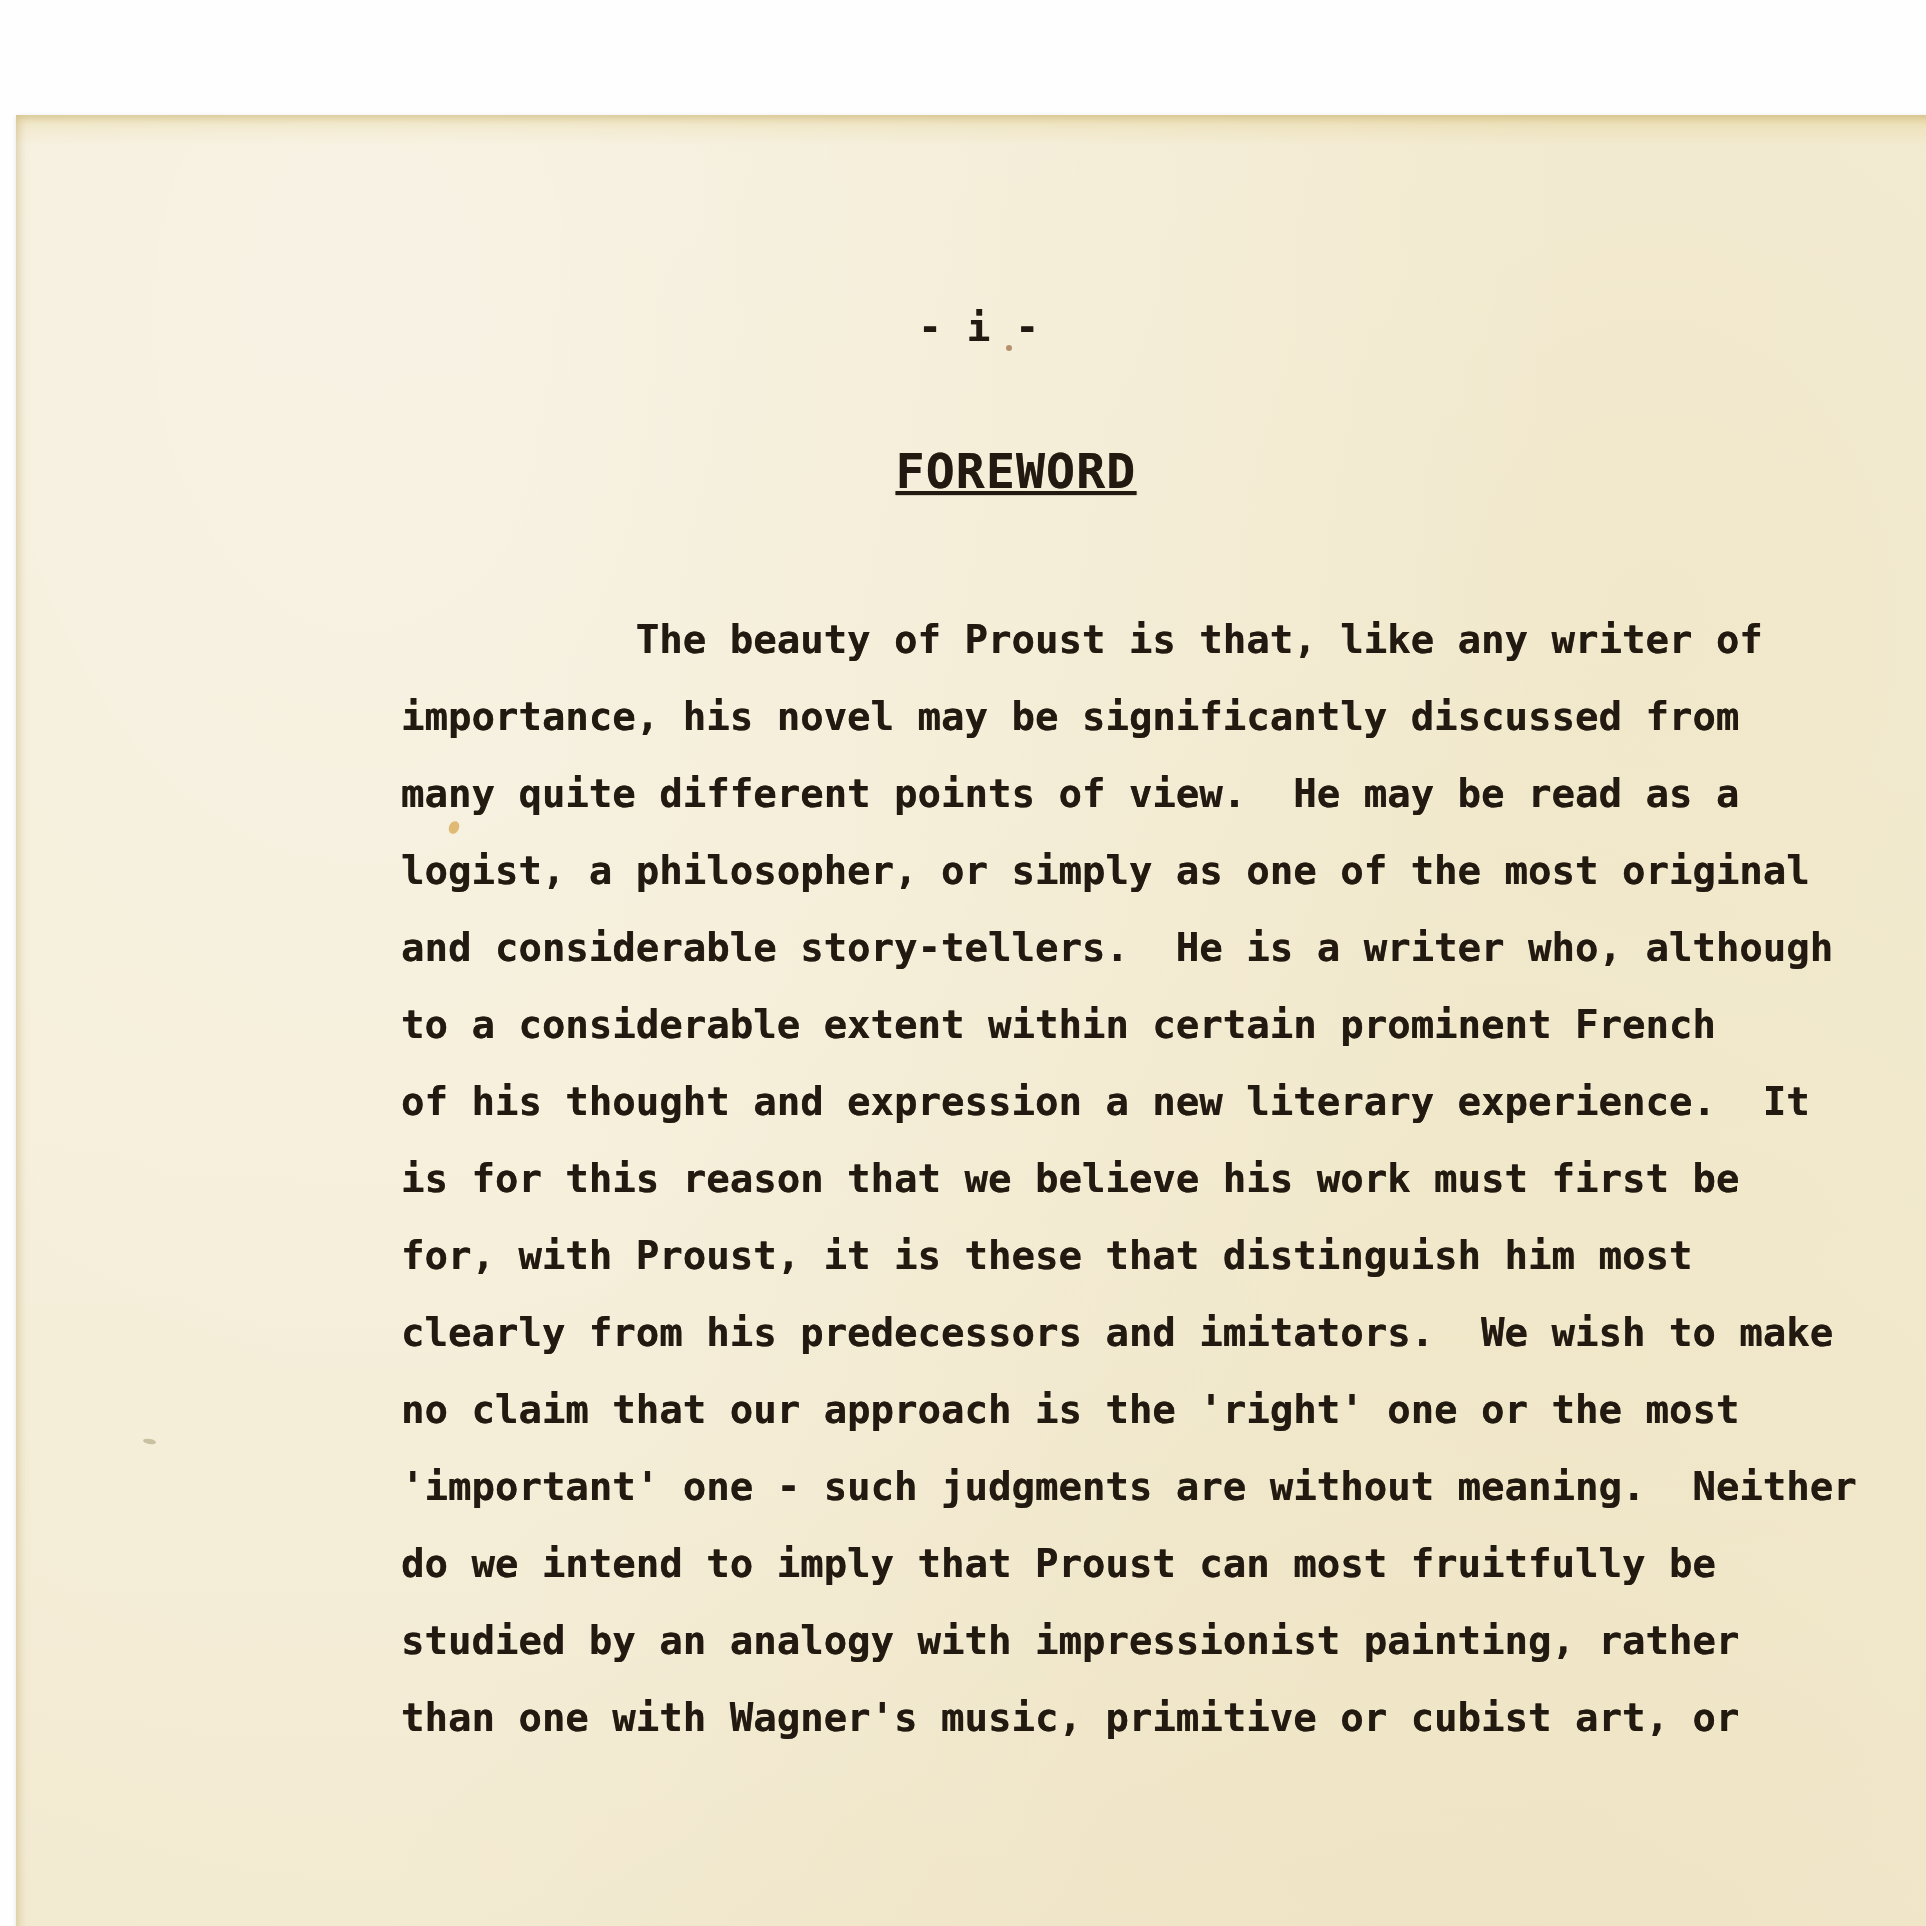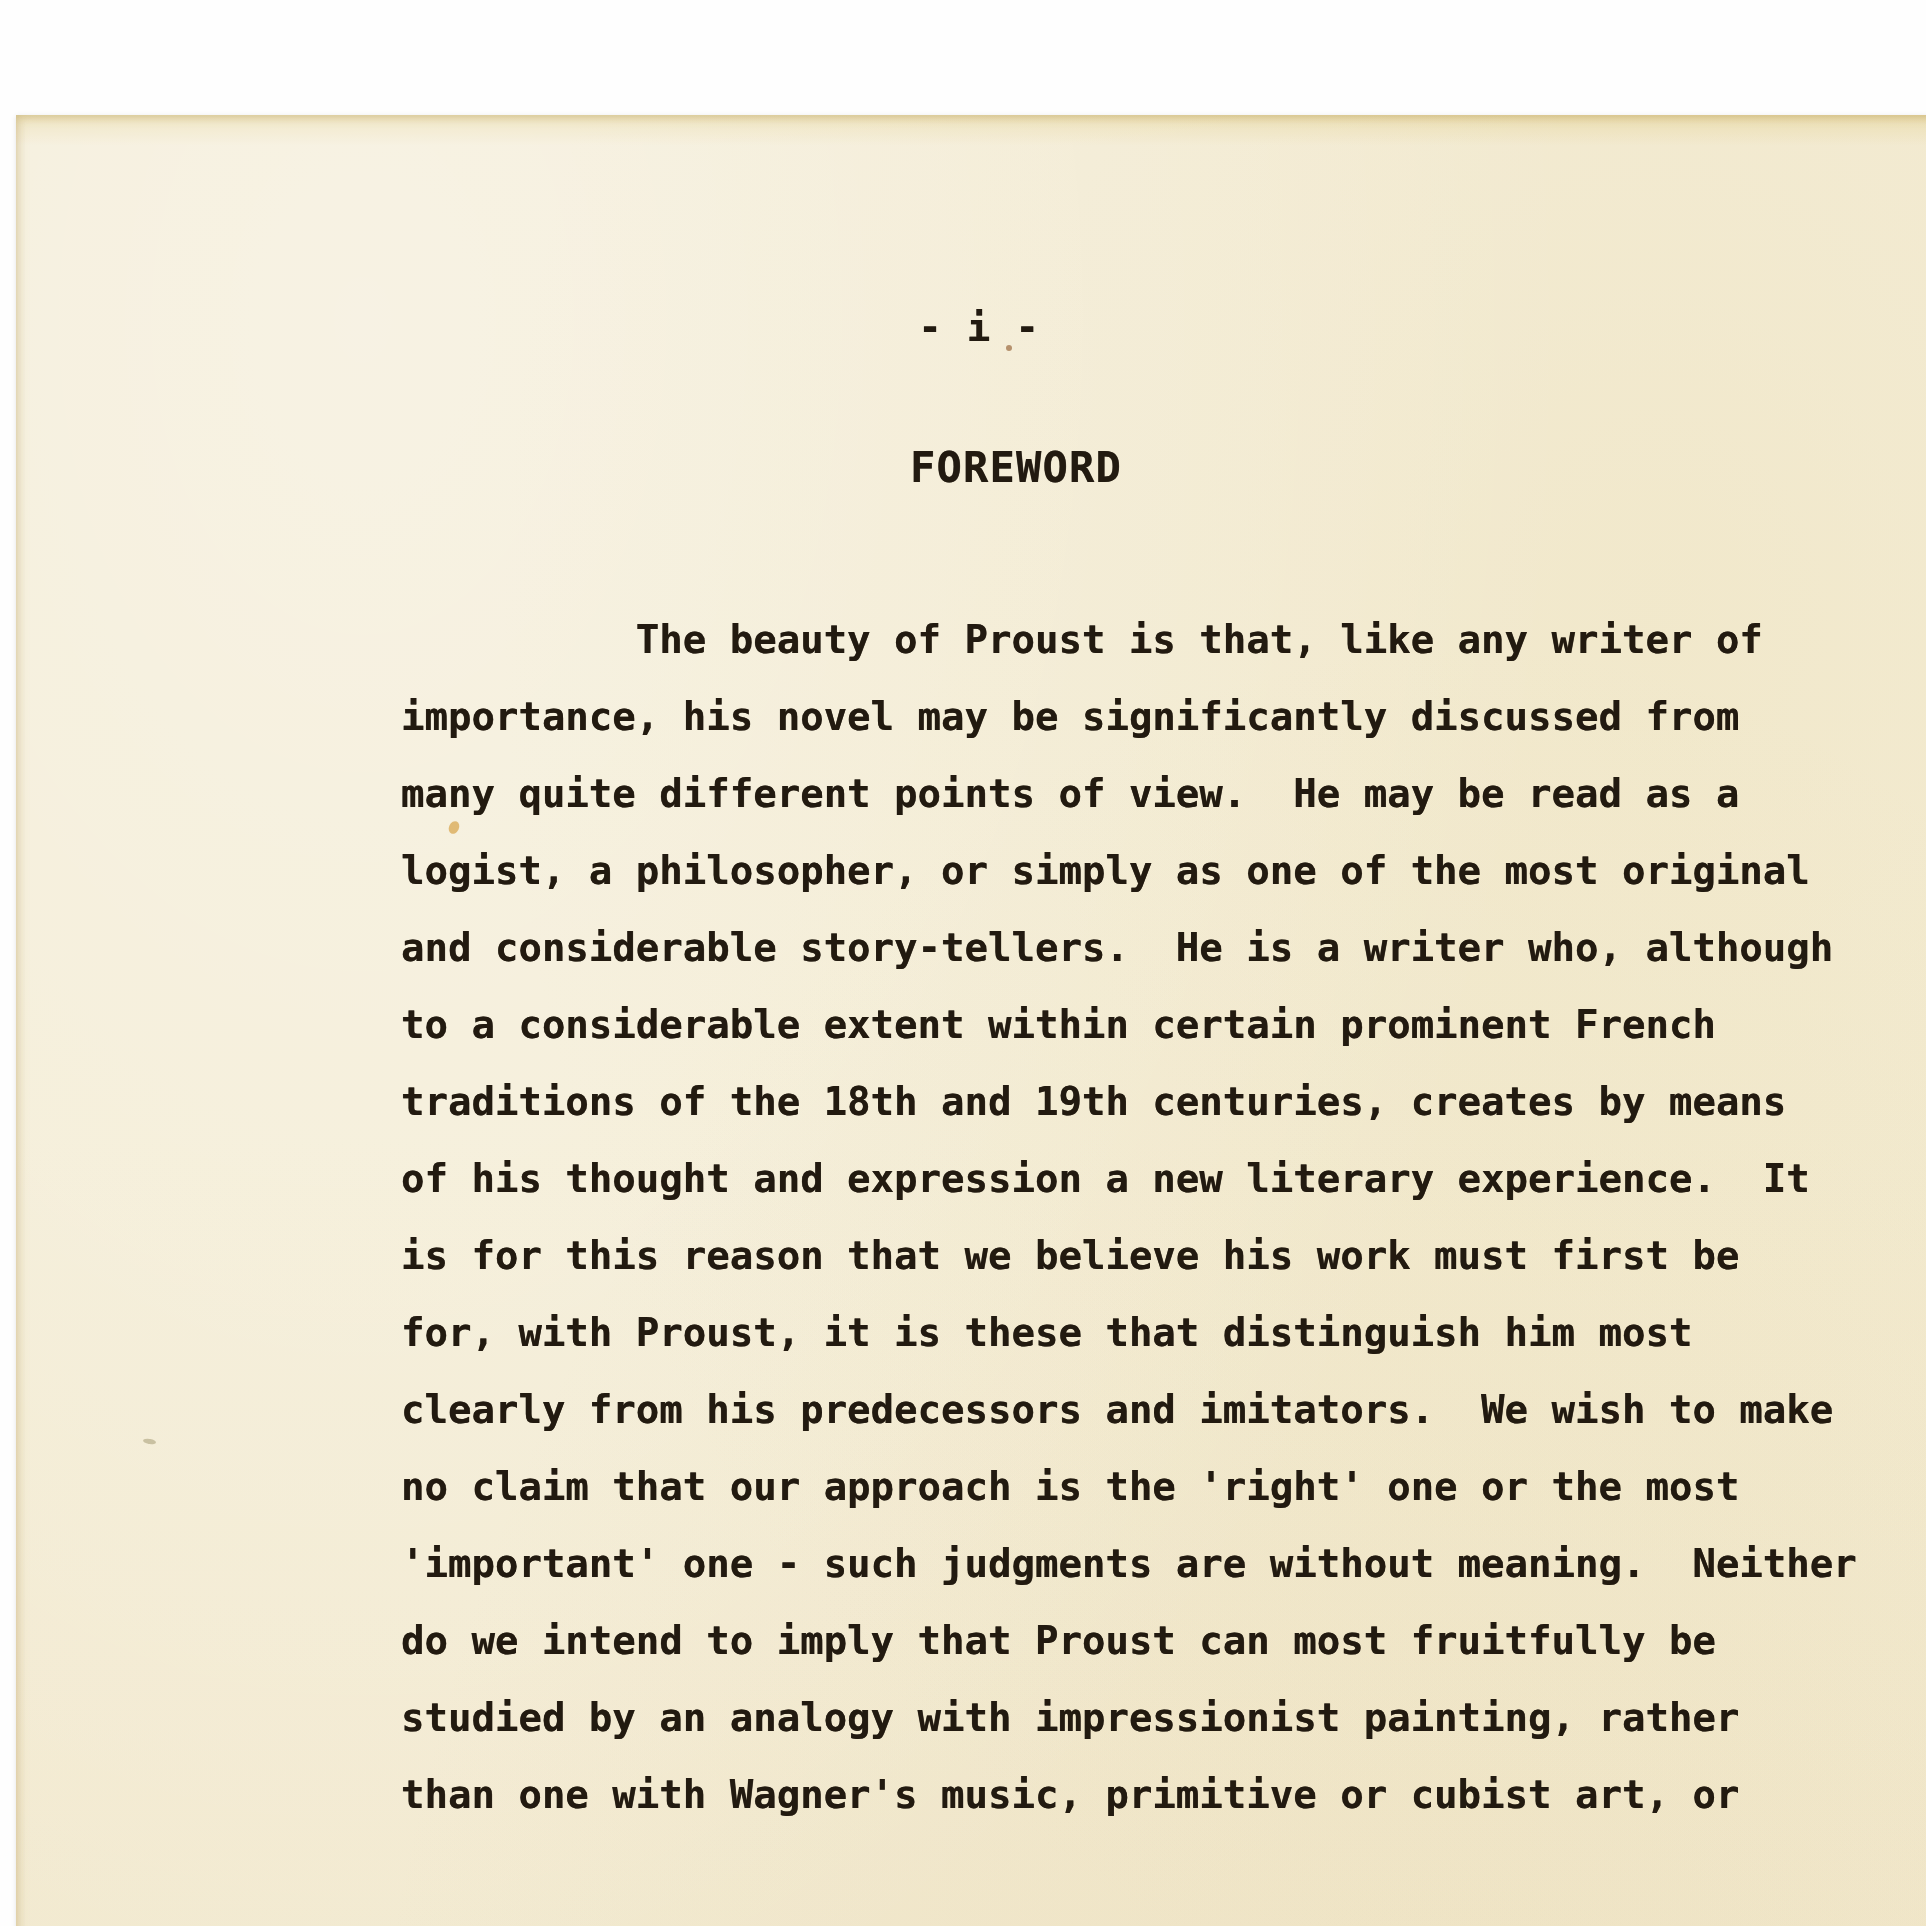--- a/index.html
+++ b/index.html
@@ -55,23 +55,24 @@
     letter-spacing: 0.8px;
     white-space: pre;
   }
 
   .doc-title {
     position: absolute;
     top: 328px;
     left: 50%;
     margin-left: 37px;
     transform: translateX(-50%);
-    font-size: 42px;
+    font-size: 48px;
     letter-spacing: 1.2px;
     white-space: pre;
+    text-decoration: underline;
   }
 
   .body-text {
     position: absolute;
     left: 346px;
     top: 486px;
     width: 1460px;
   }
 
   .body-text .line {
@@ -101,21 +102,20 @@
 
   <div class="doc-title ink">FOREWORD</div>
 
   <div class="body-text ink">
       <div class="line">          The beauty of Proust is that, like any writer of</div>
       <div class="line">importance, his novel may be significantly discussed from</div>
       <div class="line">many quite different points of view.  He may be read as a</div>
       <div class="line">logist, a philosopher, or simply as one of the most original</div>
       <div class="line">and considerable story-tellers.  He is a writer who, although</div>
       <div class="line">to a considerable extent within certain prominent French</div>
-      <div class="line">traditions of the 18th and 19th centuries, creates by means</div>
       <div class="line">of his thought and expression a new literary experience.  It</div>
       <div class="line">is for this reason that we believe his work must first be</div>
       <div class="line">for, with Proust, it is these that distinguish him most</div>
       <div class="line">clearly from his predecessors and imitators.  We wish to make</div>
       <div class="line">no claim that our approach is the 'right' one or the most</div>
       <div class="line">'important' one - such judgments are without meaning.  Neither</div>
       <div class="line">do we intend to imply that Proust can most fruitfully be</div>
       <div class="line">studied by an analogy with impressionist painting, rather</div>
       <div class="line">than one with Wagner's music, primitive or cubist art, or</div>
     </div>

